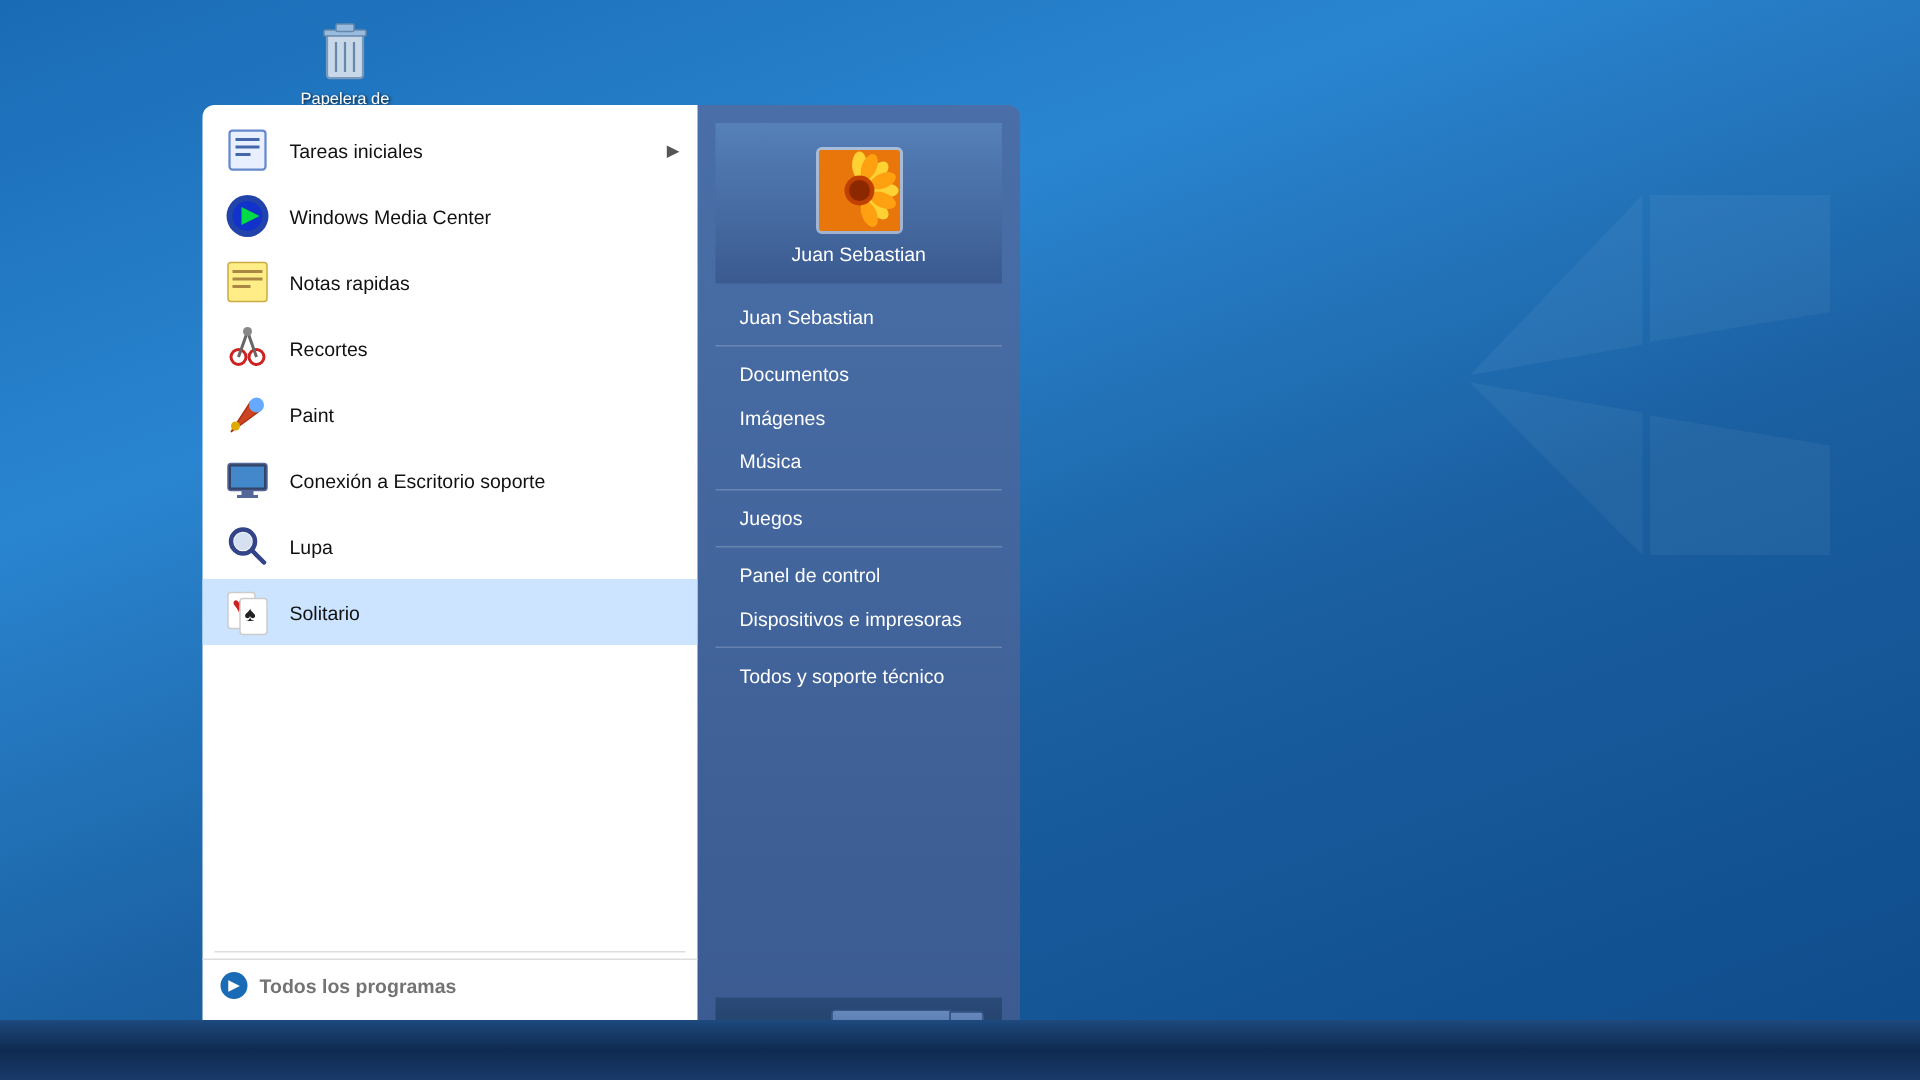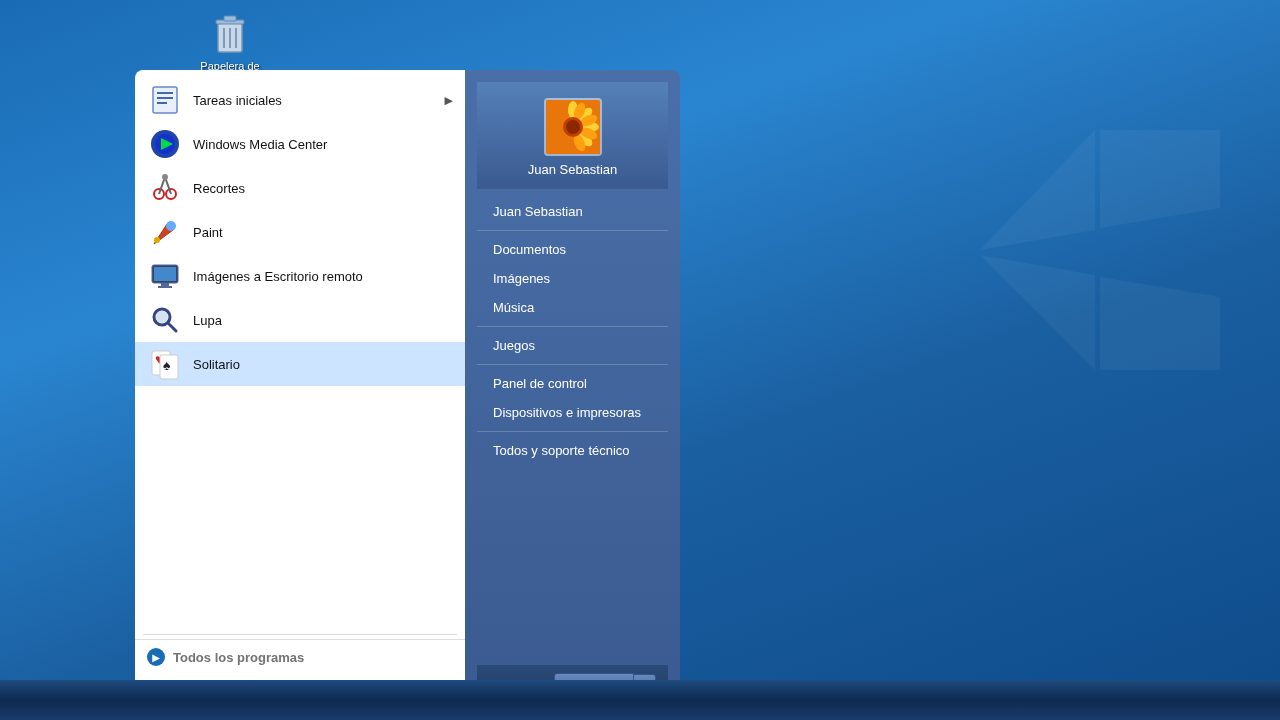--- a/index.html
+++ b/index.html
@@ -335,20 +335,31 @@
                 <circle cx="16" cy="16" r="14" fill="#2244aa"></circle>
                 <circle cx="16" cy="16" r="10" fill="#1133cc"></circle>
                 <polygon points="12,10 24,16 12,22" fill="#00dd44"></polygon>
               </svg>
             </div>
             <span class="app-name">Windows Media Center</span>
           </div>
           <div class="app-item">
             <div class="app-icon">
               <svg width="32" height="32" viewBox="0 0 32 32">
+                <rect x="3" y="3" width="26" height="26" rx="2" fill="#ffee88" stroke="#ccaa44"></rect>
+                <rect x="6" y="8" width="20" height="2" fill="#aa8844"></rect>
+                <rect x="6" y="13" width="20" height="2" fill="#aa8844"></rect>
+                <rect x="6" y="18" width="12" height="2" fill="#aa8844"></rect>
+              </svg>
+            </div>
+            <span class="app-name">Notas rapidas</span>
+          </div>
+          <div class="app-item">
+            <div class="app-icon">
+              <svg width="32" height="32" viewBox="0 0 32 32">
                 <circle cx="10" cy="22" r="5" fill="none" stroke="#cc2222" stroke-width="2"></circle>
                 <circle cx="22" cy="22" r="5" fill="none" stroke="#cc2222" stroke-width="2"></circle>
                 <line x1="16" y1="5" x2="10" y2="22" stroke="#666" stroke-width="2"></line>
                 <line x1="16" y1="5" x2="22" y2="22" stroke="#666" stroke-width="2"></line>
                 <circle cx="16" cy="5" r="3" fill="#888"></circle>
               </svg>
             </div>
             <span class="app-name">Recortes</span>
           </div>
           <div class="app-item">
@@ -363,21 +374,21 @@
           </div>
           <div class="app-item">
             <div class="app-icon">
               <svg width="32" height="32" viewBox="0 0 32 32">
                 <rect x="3" y="5" width="26" height="18" rx="2" fill="#334466" stroke="#556699"></rect>
                 <rect x="12" y="23" width="8" height="3" fill="#556699"></rect>
                 <rect x="9" y="26" width="14" height="2" fill="#556699"></rect>
                 <rect x="5" y="7" width="22" height="14" fill="#4488cc"></rect>
               </svg>
             </div>
-            <span class="app-name">Imágenes a Escritorio remoto</span>
+            <span class="app-name">Conexión a Escritorio soporte</span>
           </div>
           <div class="app-item">
             <div class="app-icon">
               <svg width="32" height="32" viewBox="0 0 32 32">
                 <circle cx="13" cy="13" r="8" fill="none" stroke="#334488" stroke-width="3"></circle>
                 <circle cx="13" cy="13" r="6" fill="rgba(150,180,220,0.4)"></circle>
                 <line x1="19" y1="19" x2="27" y2="27" stroke="#334488" stroke-width="3" stroke-linecap="round"></line>
               </svg>
             </div>
             <span class="app-name">Lupa</span>

